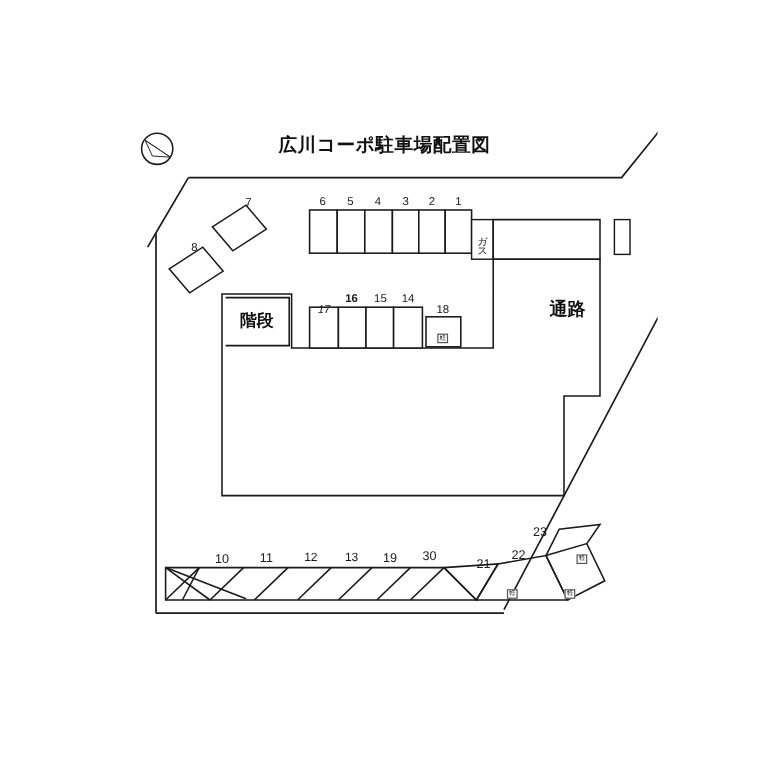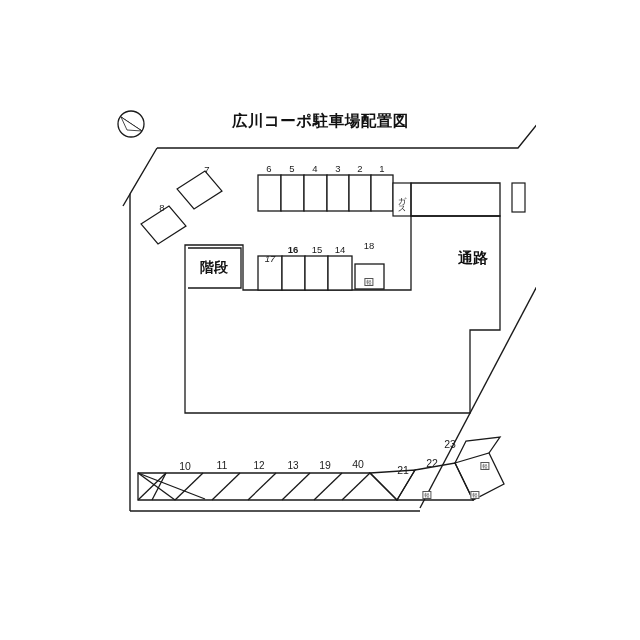--- a/index.html
+++ b/index.html
@@ -9,20 +9,21 @@
   }
   body {
     font-family: "Liberation Sans", "DejaVu Sans", sans-serif;
   }
   #stage {
     position: relative;
     width: 536px;
     height: 640px;
     background: #ffffff;
     overflow: hidden;
+    padding-left: 12px;
   }
   #plan {
     position: absolute;
     left: 0;
     top: 0;
     width: 640px;
     height: 640px;
   }
   .map-title {
     position: absolute;
@@ -161,32 +162,32 @@
 
   <div class="vert-label" style="left:402px; top:200px;">ガス</div>
 
   <div class="area-label" style="left:473px; top:258px;">通路</div>
   <div class="area-label" style="left:214px; top:268px; font-size:14px;">階段</div>
 
   <div class="stall-num" style="left:270px; top:258px;font-style:italic;">17</div>
   <div class="stall-num" style="left:293px; top:249px;font-weight:bold;">16</div>
   <div class="stall-num" style="left:317px; top:249px;">15</div>
   <div class="stall-num" style="left:340px; top:249px;">14</div>
-  <div class="stall-num" style="left:369px; top:245px;">18</div>
+  <div class="stall-num" style="left:369px; top:258px;">18</div>
   <div class="kei-badge" style="left:369px; top:282px;">軽</div>
 
   <div class="stall-num" style="left:207px; top:169px;">7</div>
   <div class="stall-num" style="left:162px; top:207px;">8</div>
 
   <div class="stall-num" style="left:185px; top:466px; font-size:10.5px;">10</div>
   <div class="stall-num" style="left:222px; top:465px; font-size:10.5px;">11</div>
   <div class="stall-num" style="left:259px; top:465px; font-size:10px;">12</div>
   <div class="stall-num" style="left:293px; top:465px; font-size:10px;">13</div>
   <div class="stall-num" style="left:325px; top:465px; font-size:10.5px;">19</div>
-  <div class="stall-num" style="left:358px; top:464px; font-size:10.5px;">40</div>
+  <div class="stall-num" style="left:358px; top:464px; font-size:10.5px;">30</div>
   <div class="stall-num" style="left:403px; top:470px; font-size:10.5px;">21</div>
 
   <div class="stall-num" style="left:432px; top:463px; font-size:10.5px;">22</div>
   <div class="stall-num" style="left:450px; top:444px; font-size:10.5px;">23</div>
 
   <div class="kei-badge" style="left:427px; top:495px;">軽</div>
   <div class="kei-badge" style="left:475px; top:495px;">軽</div>
   <div class="kei-badge" style="left:485px; top:466px;">軽</div>
 
 </div>

